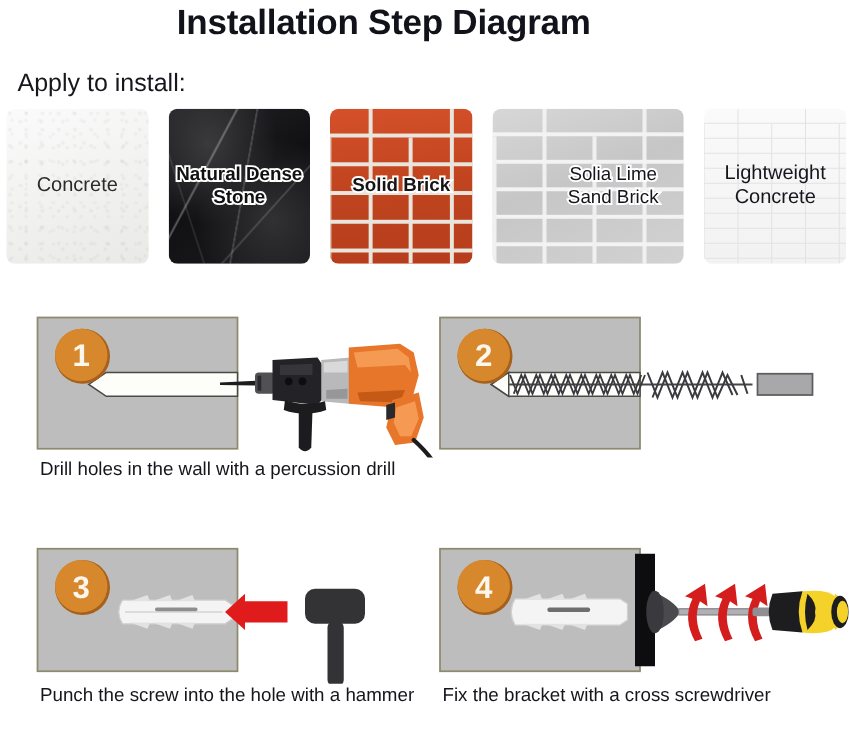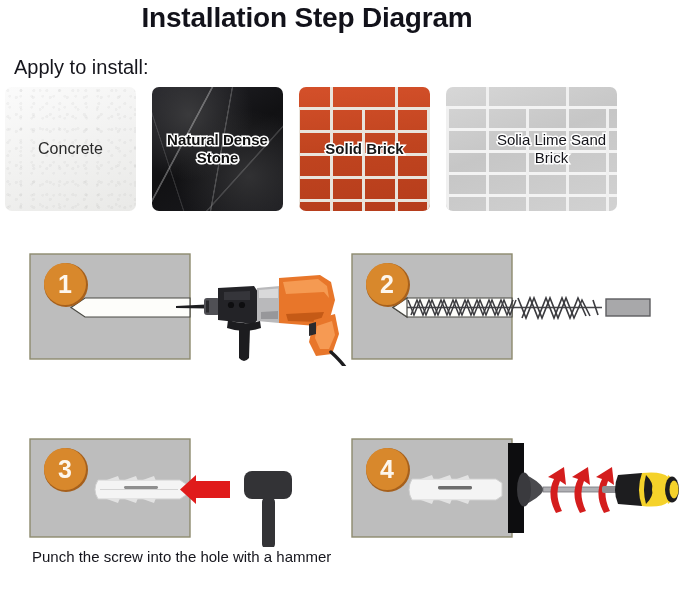--- a/index.html
+++ b/index.html
@@ -226,20 +226,23 @@
   </div>
 
   <div class="swatch sw-brick">
     <span class="swatch-label">Solid Brick</span>
   </div>
 
   <div class="swatch sw-limebrick">
     <span class="swatch-label">Solia Lime Sand Brick</span>
   </div>
 
+  <div class="swatch sw-light">
+    <span class="swatch-label">Lightweight Concrete</span>
+  </div>
 
 </div>
 
 <div class="step" id="step-1">
   <div class="step-scene">
     <svg width="330" height="118" viewBox="0 0 330 118">
 
       <rect x="2" y="6" width="160" height="105" fill="#bdbdbd" stroke="#8d8a6e" stroke-width="1.4"></rect>
 
       <path d="M 57 50 L 162 50 L 162 69 L 57 69 L 43 59.5 Z" fill="#fdfdfa" stroke="#4a4a44" stroke-width="1.2"></path>
@@ -274,20 +277,21 @@
 
         <path d="M 281 76 L 288 74 L 288 86 L 281 88 Z" fill="#2a2a2d"></path>
 
         <path d="M 200 72 Q 216 78 232 73 L 233 80 Q 216 86 199 80 Z" fill="#1c1c1f"></path>
         <path d="M 211 80 L 222 80 L 221 110 Q 216 116 211 110 Z" fill="#1c1c1f"></path>
 
         <path d="M 303 104 Q 316 116 320 124" stroke="#1c1c1f" stroke-width="3.4" fill="none" stroke-linecap="round"></path>
       </g>
     </svg>
   </div>
+  <div class="step-caption">Drill holes in the wall with a percussion drill</div>
 </div>
 
 <div class="step" id="step-2">
   <div class="step-scene">
     <svg width="330" height="118" viewBox="0 0 330 118">
       <rect x="2" y="6" width="160" height="105" fill="#bdbdbd" stroke="#8d8a6e" stroke-width="1.4"></rect>
 
       <path d="M 57 50 L 162 50 L 162 69 L 57 69 L 43 59.5 Z" fill="#fdfdfa" stroke="#4a4a44" stroke-width="1.2"></path>
 
       <g>
@@ -386,13 +390,14 @@
         <path d="M 318 40 Q 328 46 328 54.5 Q 328 63 318 69 Q 314 54.5 318 40 Z" fill="#f5d22a"></path>
         <ellipse cx="322" cy="54.5" rx="7" ry="13" fill="#1d1d1f"></ellipse>
         <ellipse cx="324" cy="54.5" rx="4.5" ry="9" fill="#f5d22a"></ellipse>
       </g>
 
       <circle cx="38" cy="35" r="22" fill="#a6601c"></circle>
       <circle cx="37" cy="34" r="21" fill="#d8882c"></circle>
       <text x="37" y="43" text-anchor="middle" font-family="Liberation Sans, sans-serif" font-size="25" font-weight="700" fill="#fdf6ec">4</text>
     </svg>
   </div>
+  <div class="step-caption">Fix the bracket with a cross screwdriver</div>
 </div>
 
 </body></html>

